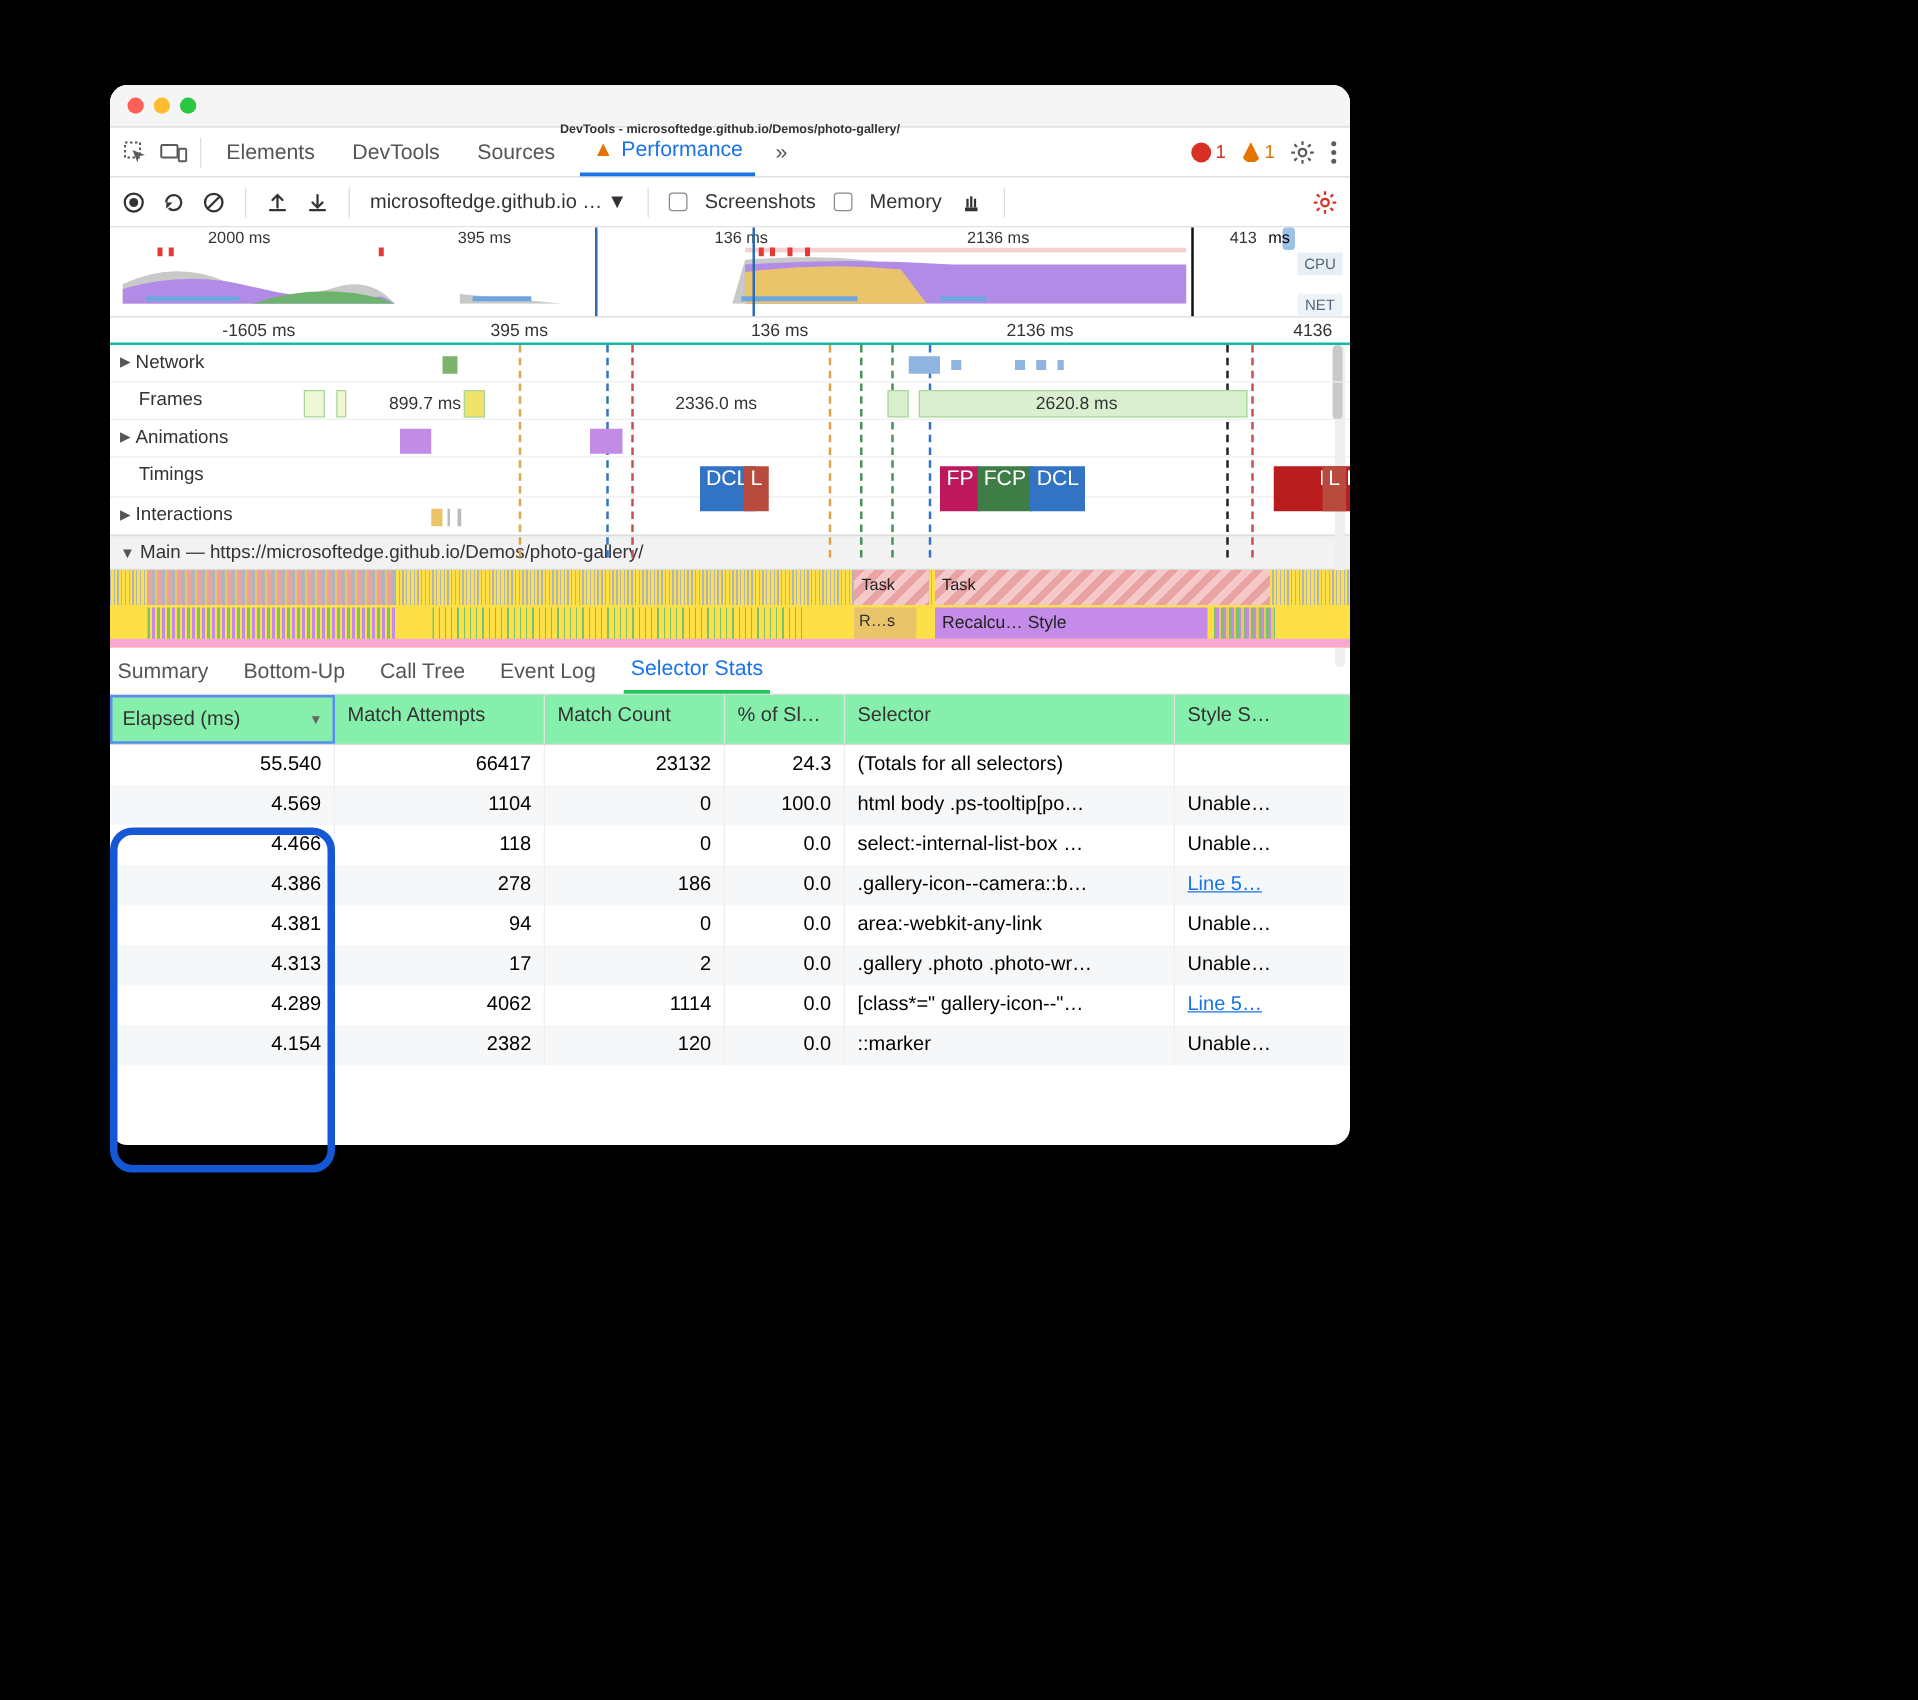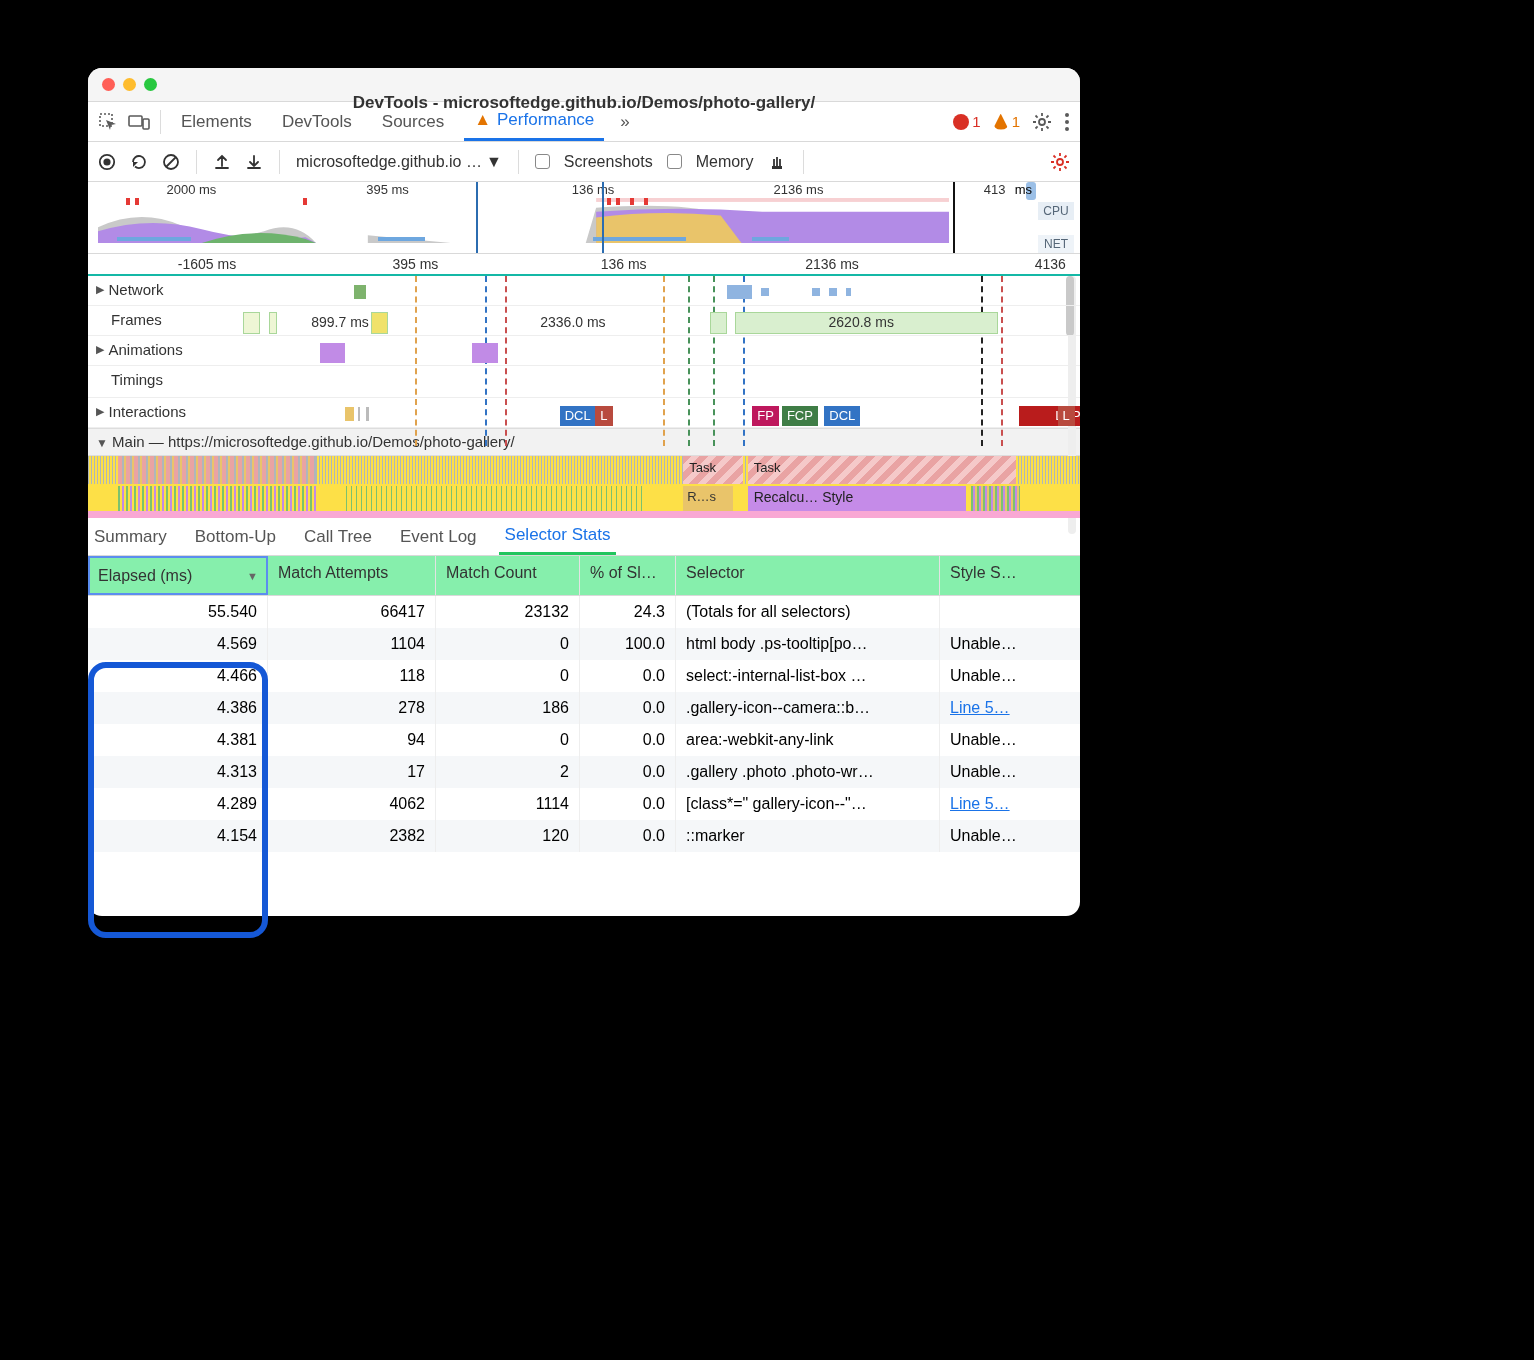--- a/index.html
+++ b/index.html
@@ -10,21 +10,21 @@
     box-shadow:0 30px 60px rgba(0,0,0,.6);
     display:flex; flex-direction:column;
   }
 
   
   .titlebar { height:34px; background:#f5f5f5; border-bottom:1px solid #d9d9d9;
               display:flex; align-items:center; position:relative; }
   .traffic { display:flex; gap:8px; margin-left:14px; }
   .tl { width:13px; height:13px; border-radius:50%; }
   .red{background:#ff5f57;} .yellow{background:#febc2e;} .green{background:#28c840;}
-  .title { position:absolute; left:0; right:0; text-align:center; font-size:17px; font-weight:600; color:#333; pointer-events:none;margin-top:37px;}
+  .title { position:absolute; left:0; right:0; text-align:center; font-size:10px; font-weight:600; color:#333; pointer-events:none;margin-top:37px;}
 
   
   .tabs { height:40px; border-bottom:1px solid #d9d9d9; display:flex; align-items:center; padding:0 10px; gap:10px; }
   .icon { display:inline-flex; align-items:center; justify-content:center; color:#5a5a5a; }
   .icon svg { display:block; }
   .tab { font-size:17px; color:#555; padding:0 10px; height:100%; display:flex; align-items:center; cursor:pointer; }
   .tab.active { color:#1a73e8; border-bottom:3px solid #1a73e8; }
   .right-icons { margin-left:auto; display:flex; align-items:center; gap:12px; }
   .badge-err { color:#d93025; font-size:15px; display:flex; align-items:center; gap:3px;}
   .badge-warn{ color:#e37400; font-size:15px; display:flex; align-items:center; gap:3px;}
@@ -59,21 +59,21 @@
   .vscroll-thumb{ width:8px; background:#c9c9c9; border-radius:4px; height:60px; position:absolute; top:0;}
 
   
   .tracks { position:relative; font-size:15px; color:#333; background:#fff;}
   .track { height:30px; border-bottom:1px solid #eee; position:relative;}
   .track.tall{height:32px;}
   .track-label { position:absolute; left:8px; top:5px; display:flex; align-items:center; gap:4px;}
   .disclose { font-size:11px; color:#555;}
   .track-content{ position:absolute; left:130px; right:14px; top:3px; bottom:3px;}
   .bar-text { position:absolute; top:5px; font-size:14px;}
-  .timing-chip{ position:absolute; top:4px; height:20px; font-size:13px; color:#fff; padding:2px 5px; line-height:16px;margin-top:33px;}
+  .timing-chip{ position:absolute; top:4px; height:36px; font-size:17px; color:#fff; padding:2px 5px; line-height:16px;}
 
   .main-header{ background:#f2f2f2; border-top:1px solid #ddd; border-bottom:1px solid #ddd; height:28px; padding:4px 8px; font-size:15px;}
   .flame { height:62px; position:relative; border-bottom:7px solid #f9a8d4; background:#fde047; overflow:hidden;}
   .task-box{ position:absolute; top:0; height:28px; background:repeating-linear-gradient(135deg,#e9a3a3 0 6px,#f5c9c9 6px 12px); color:#222; font-size:13px; padding:4px 6px;}
   .recalc{ position:absolute; top:30px; height:26px; background:#c58be8; color:#222; font-size:14px; padding:3px 6px;}
 
   
   .sec-tabs{ height:38px; border-bottom:1px solid #d9d9d9; display:flex; gap:16px; padding:0 0;}
   .sec-tab{ font-size:17px; color:#555; height:100%; display:flex; align-items:center; padding:0 6px; cursor:pointer;}
   .sec-tab.active{ color:#1a73e8; border-bottom:3px solid #22c55e;}

